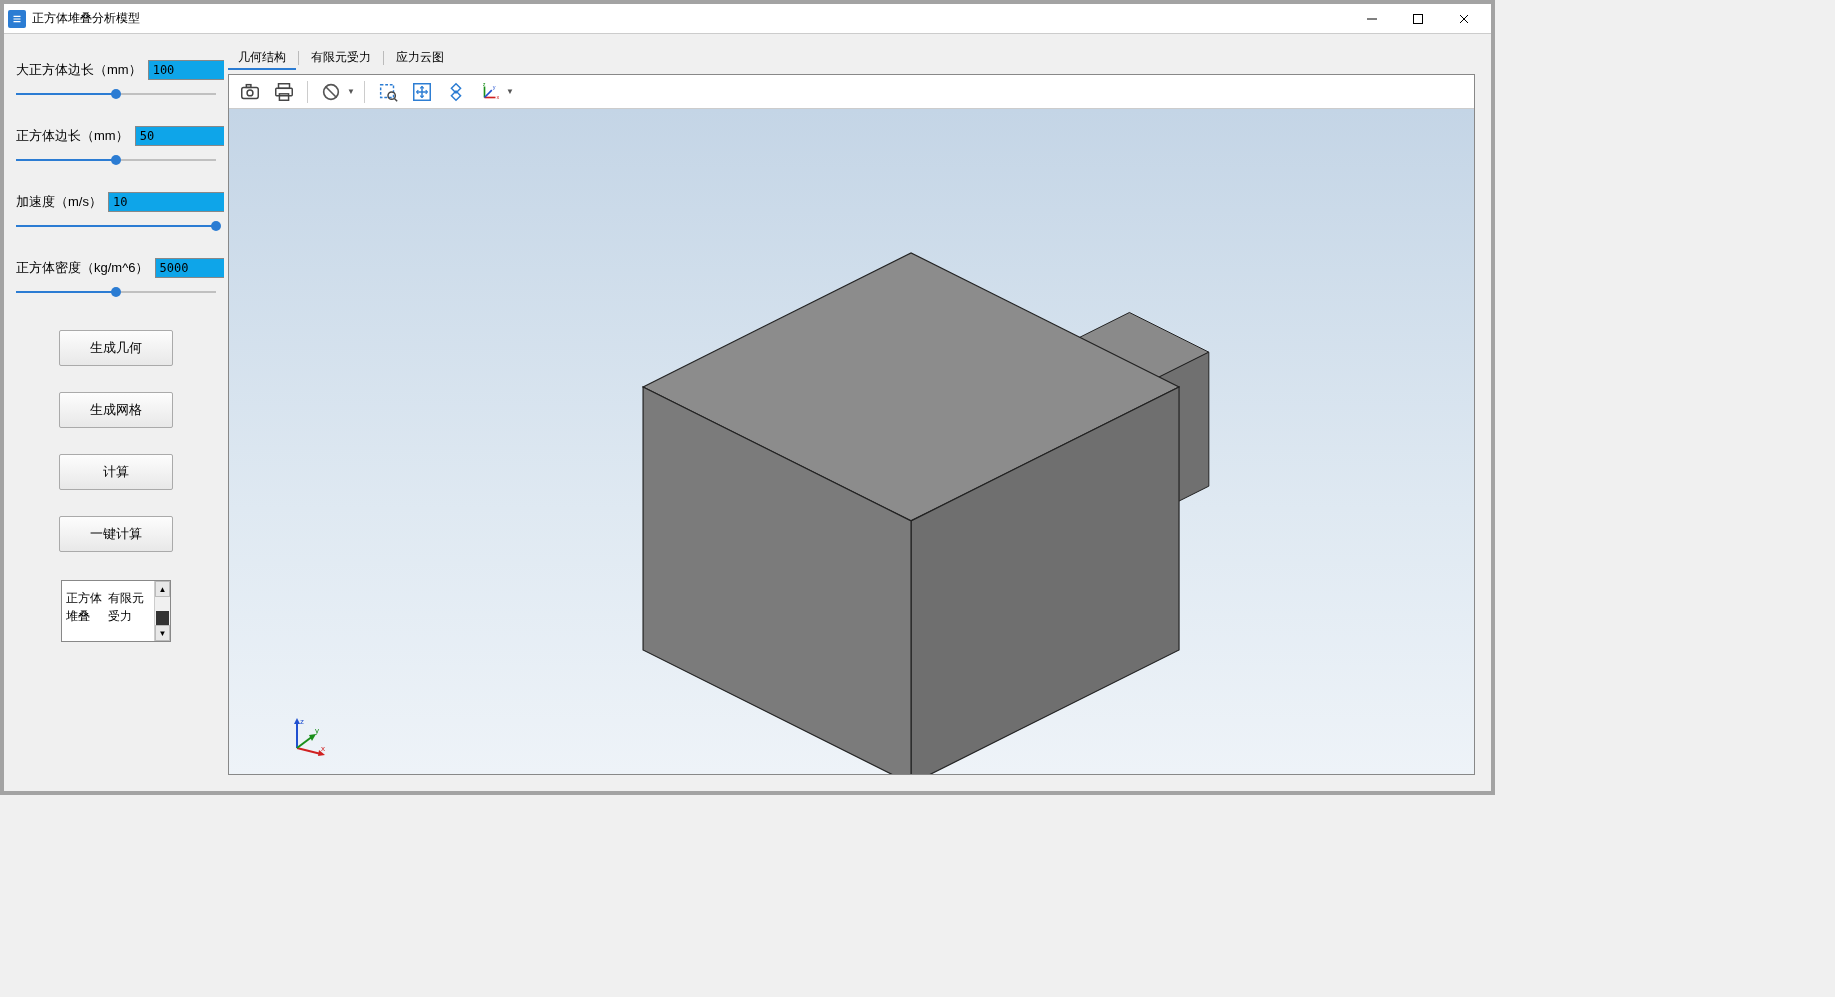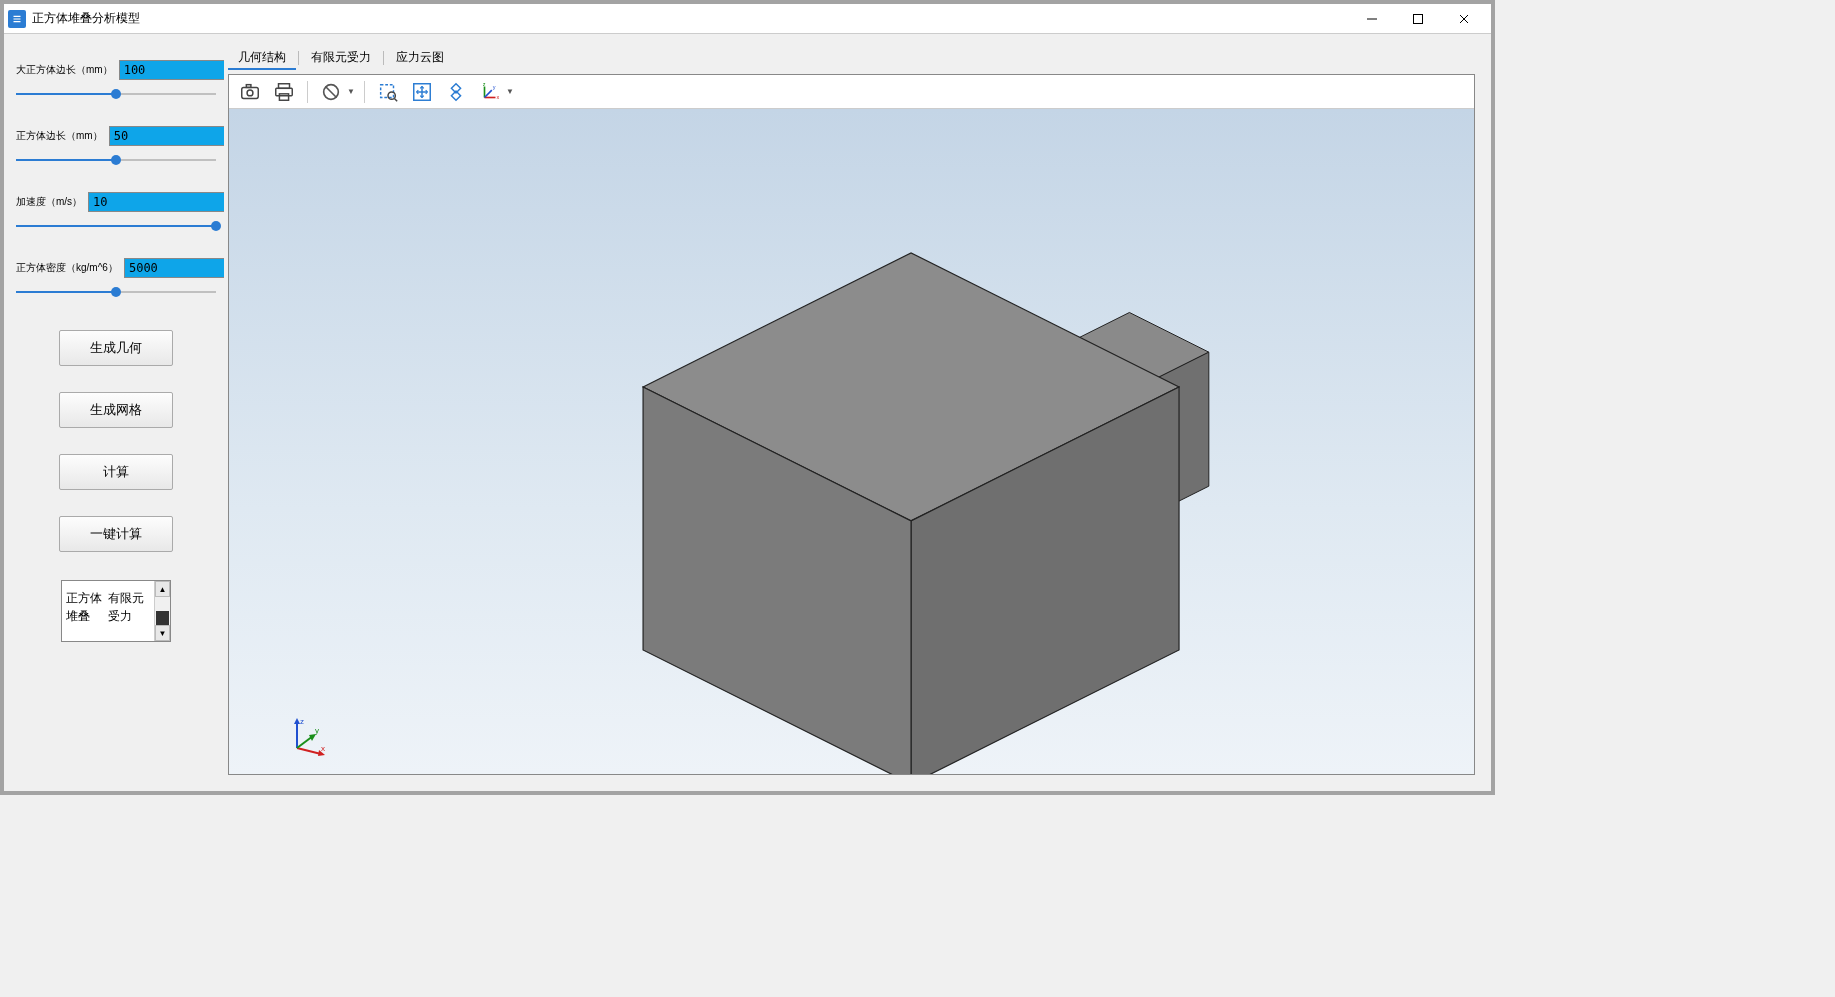--- a/index.html
+++ b/index.html
@@ -56,21 +56,21 @@
     gap: 6px;
     padding-top: 14px;
   }
   
   .param-row {
     display: flex;
     align-items: center;
     gap: 6px;
   }
   .param-label {
-    font-size: 10px;
+    font-size: 13px;
     color: #000;
     white-space: nowrap;
   }
   .param-input {
     flex: 1;
     height: 20px;
     border: 1px solid #888;
     padding: 0 4px;
     font-family: monospace;
     font-size: 12px;

